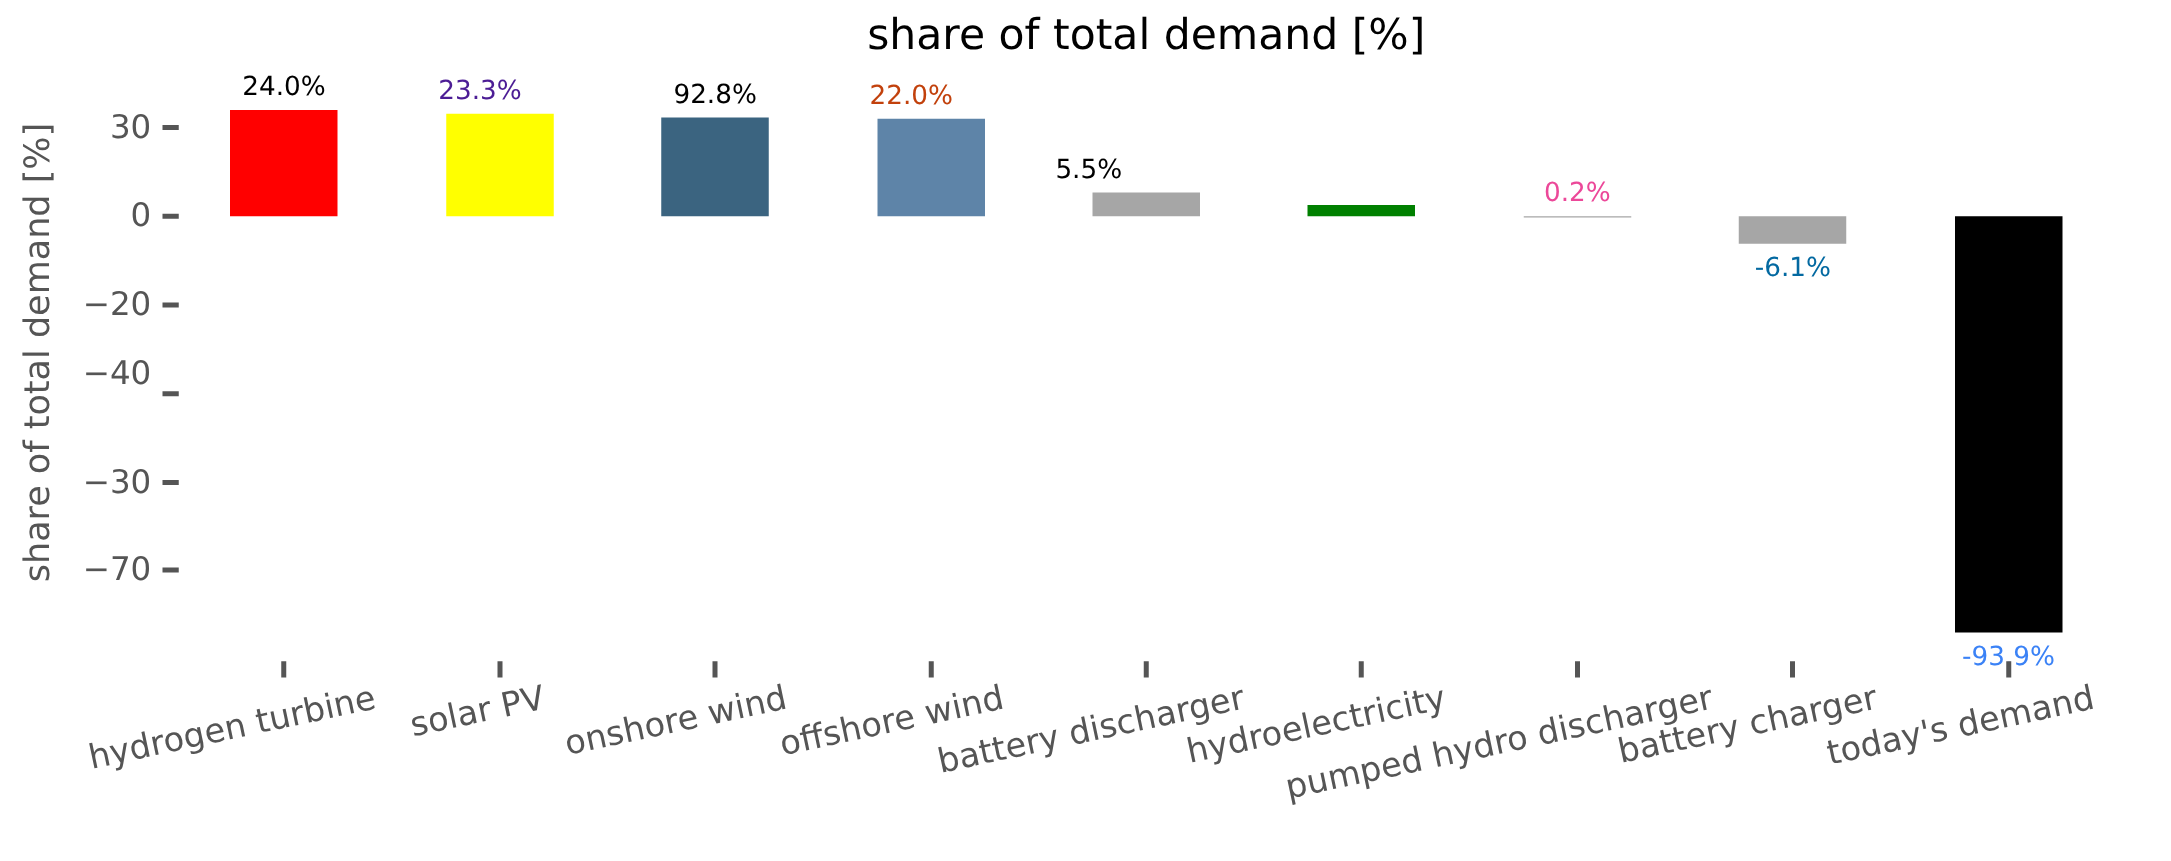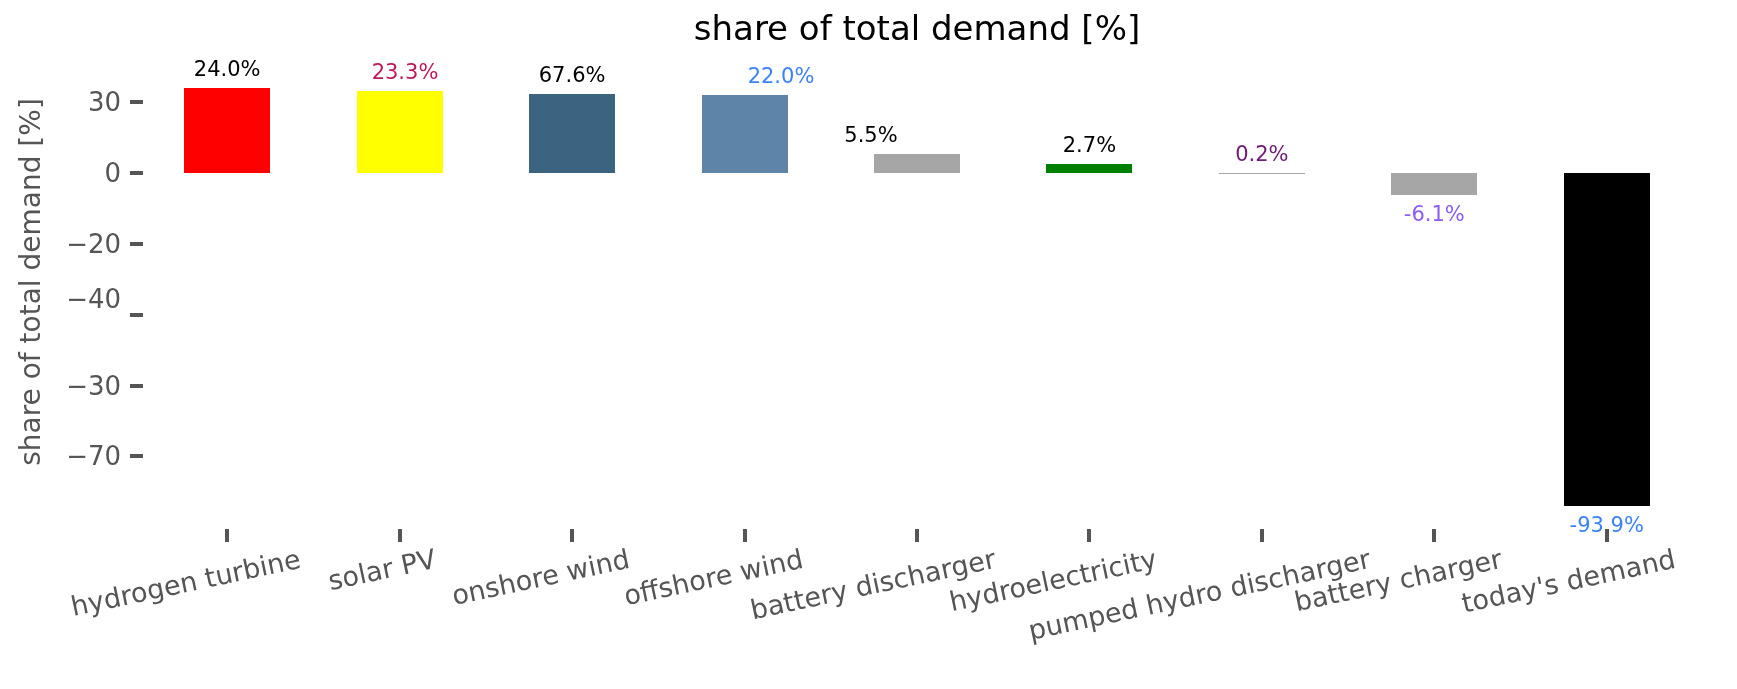--- a/index.html
+++ b/index.html
@@ -100,45 +100,44 @@
       <div class="ytick-label" style="left: 21px; top: 284px;">−40</div>
       <div class="ytick-dash" style="left: 130px; top: 383.645px;"></div>
       <div class="ytick-label" style="left: 21px; top: 370.645px;">−30</div>
       <div class="ytick-dash" style="left: 130px; top: 454.438px;"></div>
       <div class="ytick-label" style="left: 21px; top: 441.438px;">−70</div>
       <div class="bar" style="left: 184.222px; width: 86px; top: 88.317px; height: 84.9509px; background: rgb(255, 0, 0);"></div>
       <div class="value-label" style="left: 127.222px; top: 54.317px; color: rgb(0, 0, 0);">24.0%</div>
       <div class="xtick-dash" style="left: 225.222px; top: 529px;"></div>
       <div class="xtick-label" style="top: 543px; left: 63.4222px;">hydrogen turbine</div>
       <div class="bar" style="left: 356.667px; width: 86px; top: 90.7947px; height: 82.4732px; background: rgb(255, 255, 0);"></div>
-      <div class="value-label" style="left: 305px; top: 56.7947px; color: #be185d;">23.3%</div>
+      <div class="value-label" style="left: 284px; top: 56.7947px; color: #4c1d95;">23.3%</div>
       <div class="xtick-dash" style="left: 397.667px; top: 529px;"></div>
       <div class="xtick-label" style="top: 543px; left: 323.367px;">solar PV</div>
       <div class="bar" style="left: 529.111px; width: 86px; top: 94.3343px; height: 78.9336px; background: rgb(59, 100, 128);"></div>
-      <div class="value-label" style="left: 472.111px; top: 60.3343px; color: rgb(0, 0, 0);">67.6%</div>
+      <div class="value-label" style="left: 472.111px; top: 60.3343px; color: rgb(0, 0, 0);">92.8%</div>
       <div class="xtick-dash" style="left: 570.111px; top: 529px;"></div>
       <div class="xtick-label" style="top: 543px; left: 445.411px;">onshore wind</div>
       <div class="bar" style="left: 701.556px; width: 86px; top: 95.3962px; height: 77.8717px; background: rgb(94, 132, 168);"></div>
-      <div class="value-label" style="left: 681px; top: 61.3962px; color: #3b82f6;">22.0%</div>
+      <div class="value-label" style="left: 629px; top: 61.3962px; color: #c2410c;">22.0%</div>
       <div class="xtick-dash" style="left: 742.556px; top: 529px;"></div>
       <div class="xtick-label" style="top: 543px; left: 617.156px;">offshore wind</div>
       <div class="bar" style="left: 874px; width: 86px; top: 153.8px; height: 19.4679px; background: rgb(166, 166, 166);"></div>
       <div class="value-label" style="left: 771px; top: 119.8px; color: rgb(0, 0, 0);">5.5%</div>
       <div class="xtick-dash" style="left: 915px; top: 529px;"></div>
       <div class="xtick-label" style="top: 543px; left: 742px;">battery discharger</div>
       <div class="bar" style="left: 1046.44px; width: 86px; top: 163.711px; height: 9.55698px; background: rgb(0, 128, 0);"></div>
-      <div class="value-label" style="left: 989.444px; top: 129.711px; color: rgb(0, 0, 0);">2.7%</div>
       <div class="xtick-dash" style="left: 1087.44px; top: 529px;"></div>
       <div class="xtick-label" style="top: 543px; left: 941.744px;">hydroelectricity</div>
       <div class="bar" style="left: 1218.89px; width: 86px; top: 172.56px; height: 0.707925px; background: rgb(166, 166, 166);"></div>
-      <div class="value-label" style="left: 1161.89px; top: 138.56px; color: #701a75;">0.2%</div>
+      <div class="value-label" style="left: 1161.89px; top: 138.56px; color: #ec4899;">0.2%</div>
       <div class="xtick-dash" style="left: 1259.89px; top: 529px;"></div>
       <div class="xtick-label" style="top: 543px; left: 1017.59px;">pumped hydro discharger</div>
       <div class="bar" style="left: 1391.33px; width: 86px; top: 173.268px; height: 21.5917px; background: rgb(166, 166, 166);"></div>
-      <div class="value-label" style="left: 1334.33px; top: 198.86px; color: #8b5cf6;">-6.1%</div>
+      <div class="value-label" style="left: 1334.33px; top: 198.86px; color: #0369a1;">-6.1%</div>
       <div class="xtick-dash" style="left: 1432.33px; top: 529px;"></div>
       <div class="xtick-label" style="top: 543px; left: 1286.63px;">battery charger</div>
       <div class="bar" style="left: 1563.78px; width: 86px; top: 173.268px; height: 332.371px; background: rgb(0, 0, 0);"></div>
       <div class="value-label" style="left: 1506.78px; top: 509.638px; color: #3b82f6;">-93.9%</div>
       <div class="xtick-dash" style="left: 1604.78px; top: 529px;"></div>
       <div class="xtick-label" style="top: 543px; left: 1454.18px;">today's demand</div>
     </div>
 </div>
 
 </body></html>

